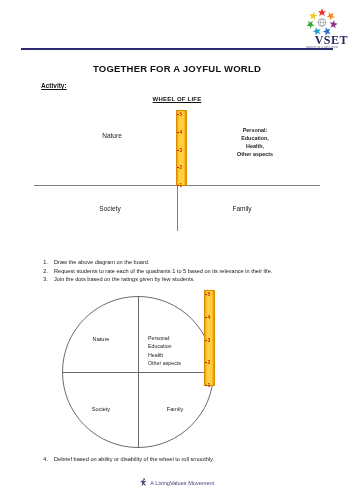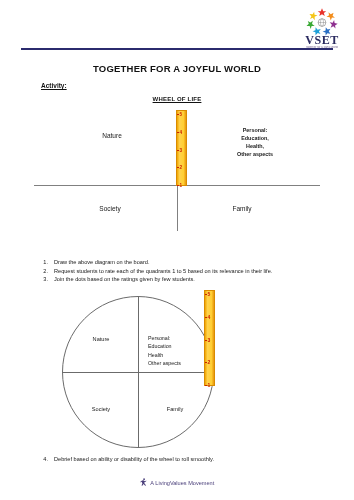--- a/index.html
+++ b/index.html
@@ -29,21 +29,21 @@
     left: 6px;
     top: 0px;
     width: 40px;
     height: 30px;
   }
   #logo-wordmark {
     position: absolute;
     left: 0px;
     top: 28px;
     width: 52px;
-    text-align: center;
+    text-align: right;
     font-family: "Liberation Serif", serif;
     font-weight: bold;
     font-size: 12px;
     letter-spacing: 0.5px;
     color: #2b2b60;
     line-height: 12px;
   }
   #logo-tagline {
     position: absolute;
     left: 0px;

